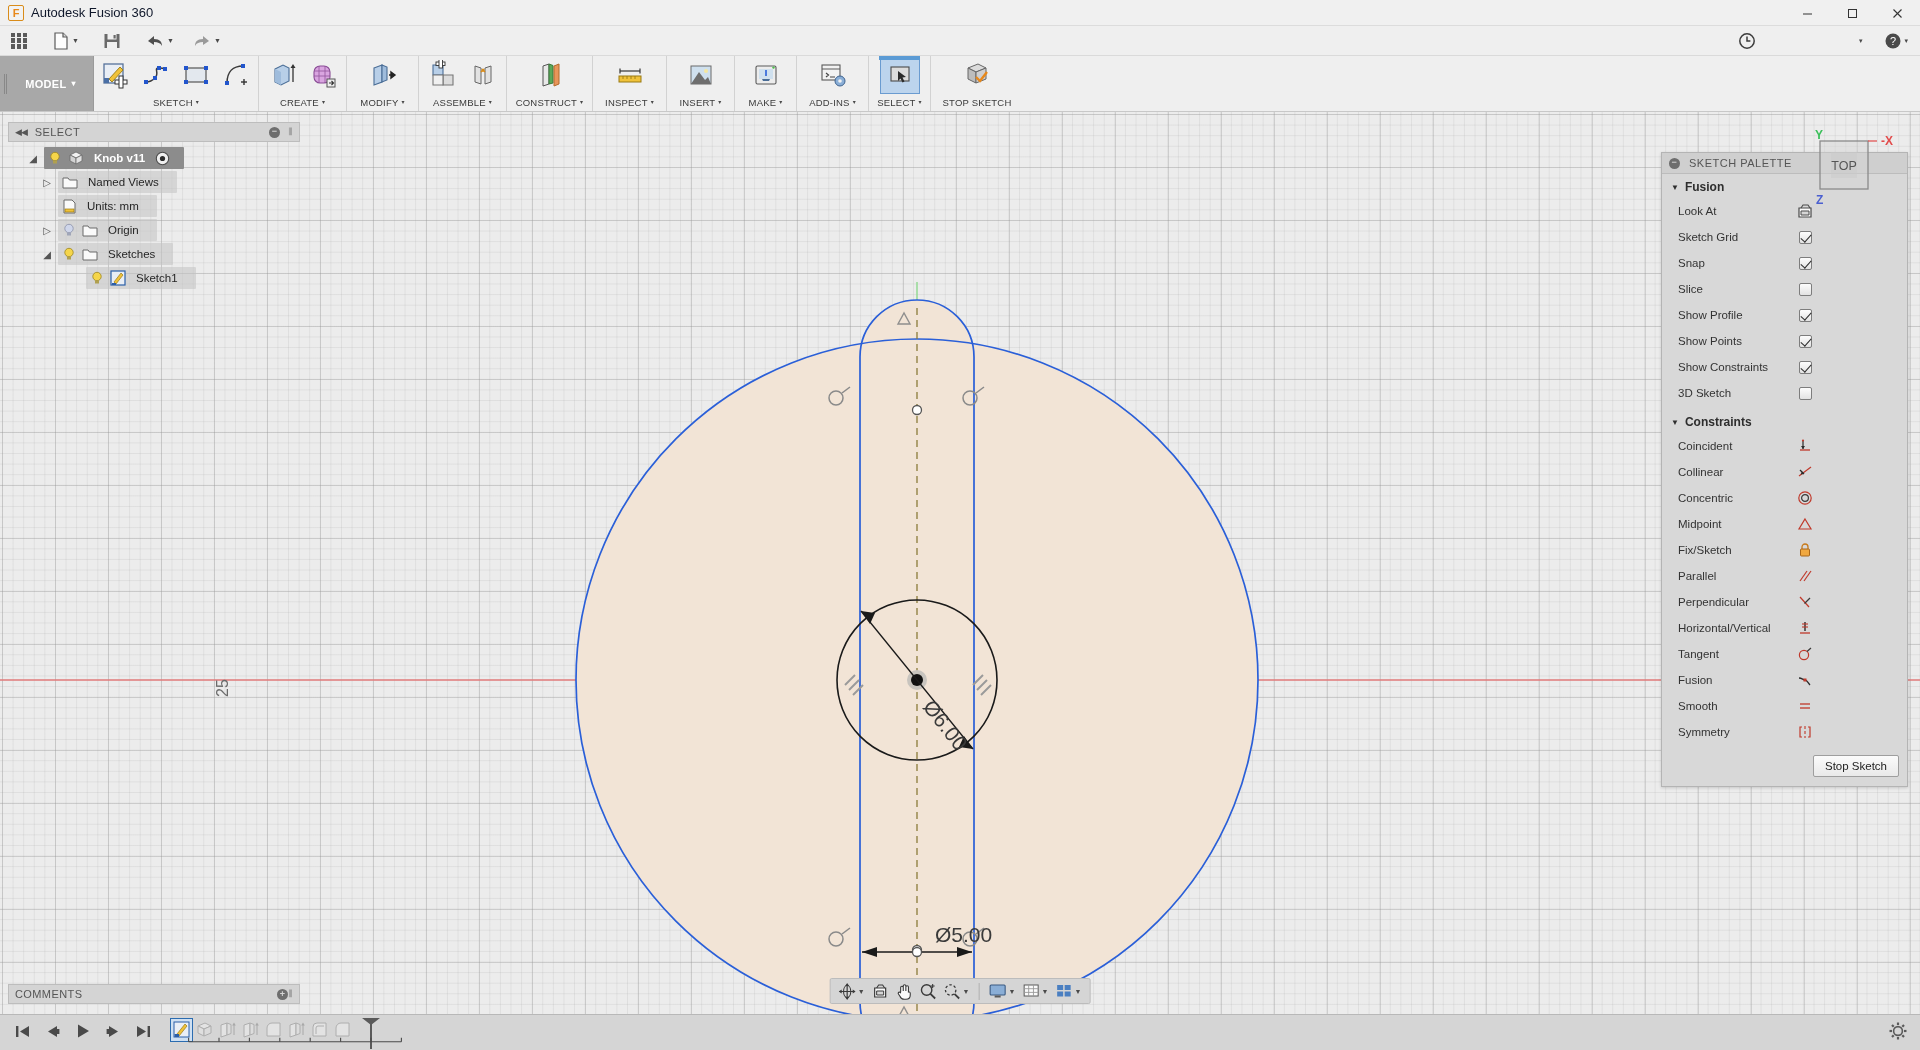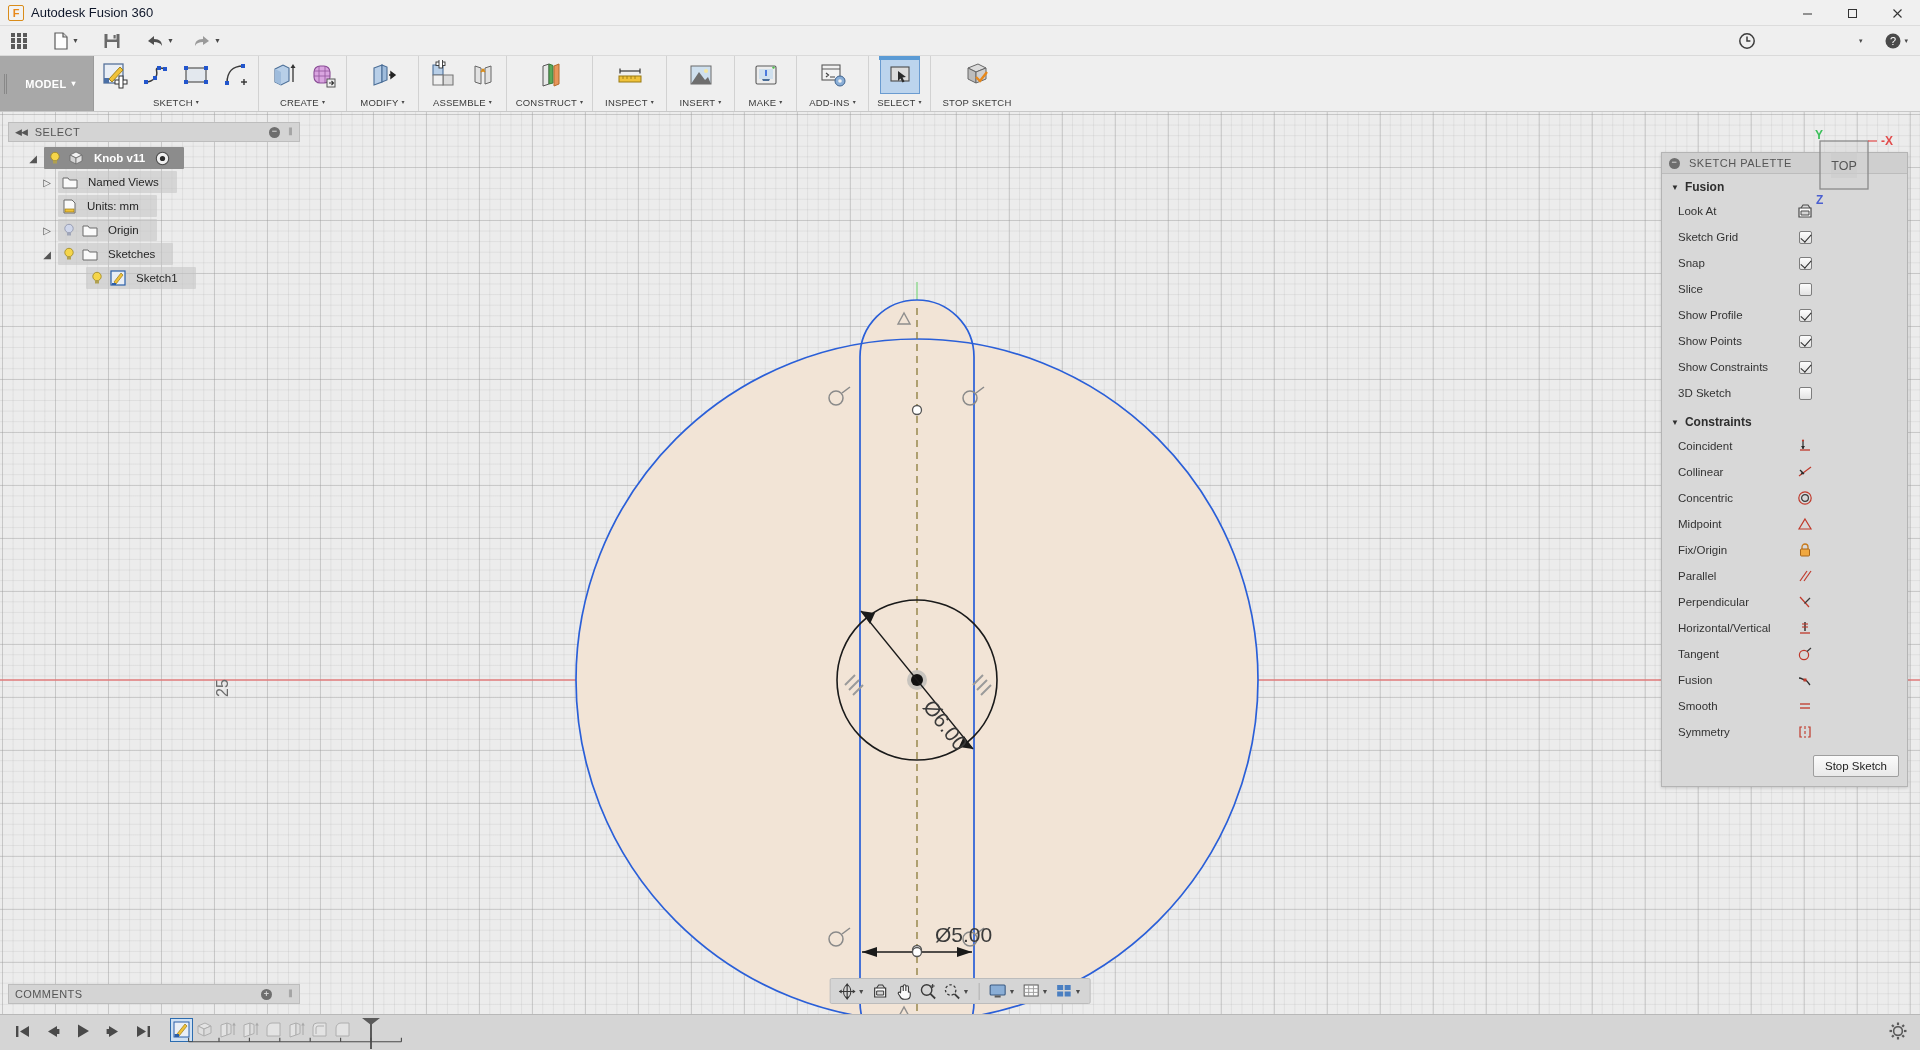--- a/index.html
+++ b/index.html
@@ -170,21 +170,21 @@
     height:26px; background:#d5d5d5; border:1px solid #bcbcbc; border-radius:2px;
     display:flex; align-items:center; padding:0 5px; gap:1px;
   }
   .navitem { height:22px; display:flex; align-items:center; gap:2px; padding:0 3px; }
   .navsep { width:1px; height:17px; background:#b0b0b0; margin:0 5px; }
 
   
   .comments { position:absolute; left:8px; bottom:10px; width:292px; }
   .comments-hd {
     height:20px; background:#d4d4d4; border:1px solid #bdbdbd;
-    display:flex; align-items:center; gap:16px; padding:4px 6px;
+    display:flex; align-items:center; gap:0; padding:4px 6px;
     font-size:11px; color:#555; letter-spacing:.4px;
   }
   .comments-hd .plus {
     margin-left:auto; width:11px;height:11px;border-radius:50%;background:#6e6e6e;
     color:#d4d4d4; font-size:9px; line-height:10px; text-align:center; font-weight:bold;
   }
 
   
   .timeline {
     height:36px; background:#d5d5d5; border-top:1px solid #b8b8b8;
@@ -816,21 +816,21 @@
       </div>
       <div class="pal-row">
         <span class="plabel">Midpoint</span>
         <span class="pctl">
           <svg width="16" height="16" viewBox="0 0 16 16">
               <path d="M8 3 L14 13 H2 Z" fill="none" stroke="#c0392b" stroke-width="1.2"></path>
             </svg>
         </span>
       </div>
       <div class="pal-row">
-        <span class="plabel">Fix/Origin</span>
+        <span class="plabel">Fix/Sketch</span>
         <span class="pctl">
           <svg width="16" height="16" viewBox="0 0 16 16">
               <path d="M5 7 V5 a3 3 0 0 1 6 0 V7" fill="none" stroke="#c87a1a" stroke-width="1.3"></path>
               <rect x="3.5" y="7" width="9" height="7" rx="1" fill="#f0a840" stroke="#a8661a" stroke-width="1"></rect>
             </svg>
         </span>
       </div>
       <div class="pal-row">
         <span class="plabel">Parallel</span>
         <span class="pctl">

